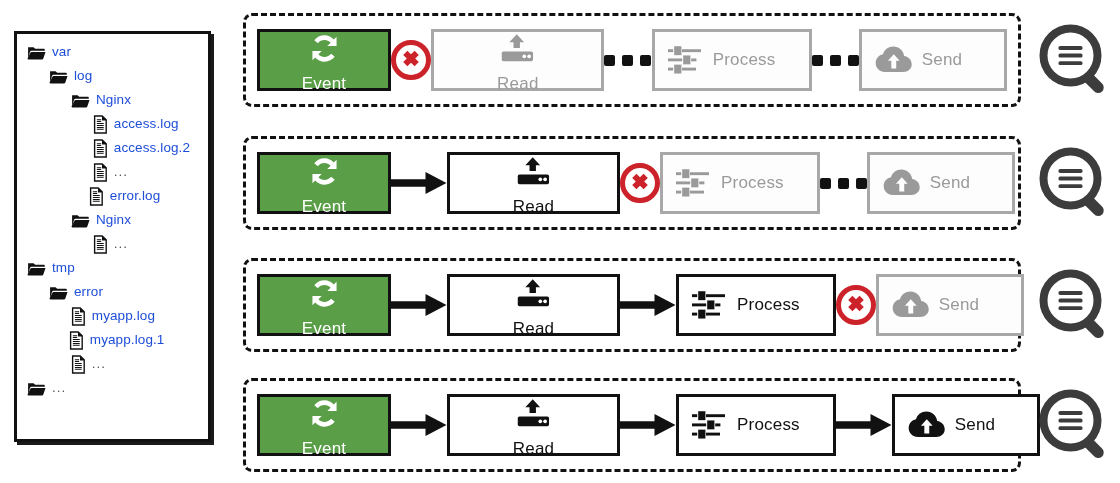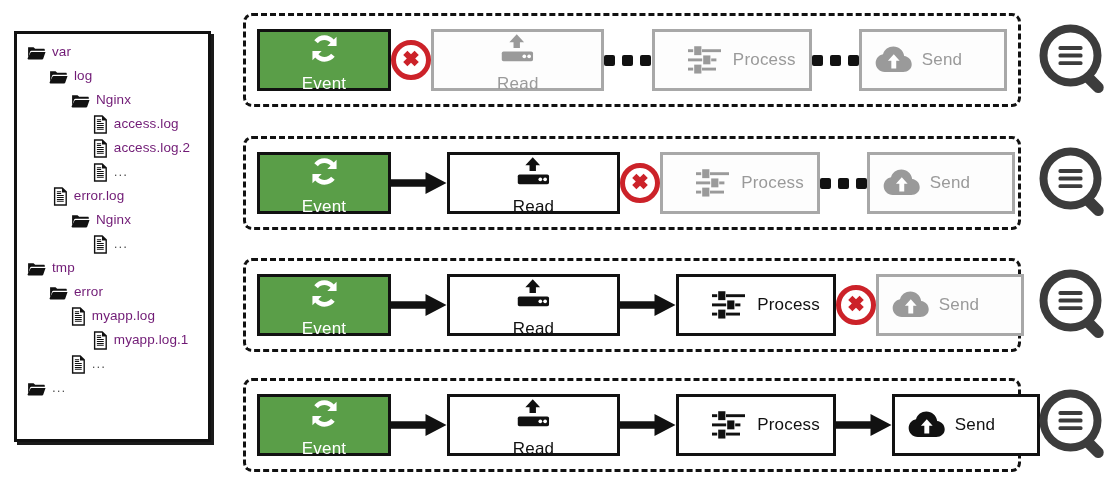--- a/index.html
+++ b/index.html
@@ -15,21 +15,21 @@
     position:absolute;left:14px;top:31px;width:197px;height:411px;
     background:#fff;border:3px solid #111;box-sizing:border-box;
     box-shadow:3px 3px 0 #1a1a1a;
   }
   .tree-list{list-style:none;margin:0;padding:6px 0 0 0;}
   .tree-row{
     display:flex;align-items:center;gap:6px;
     height:24px;line-height:24px;white-space:nowrap;
   }
   .tree-label{
-    font-size:13.5px;color:#701a75;letter-spacing:.1px;
+    font-size:13.5px;color:#1d4ed8;letter-spacing:.1px;
     font-family:"Liberation Sans","DejaVu Sans",sans-serif;
   }
   .tree-label.dots{font-size:13.5px;color:#555;letter-spacing:1px;}
   .ico{flex:0 0 auto;display:block;}
 
   
   .pipe-row{position:absolute;left:243px;width:778px;height:94px;}
   .dashcase{
     position:absolute;inset:0;
     border:3px dashed #111;border-radius:9px;box-sizing:border-box;
@@ -58,21 +58,21 @@
   
   .stage.event{background:#5a9e48;border-color:#111;width:134px;flex-direction:column;}
   .stage.event .stage-label{color:#ffffff;}
 
   
   .stage.off{background:#fdfdfd;border-color:#a8a8a8;}
   .stage.off .sh{background:#b4b4b4;}
   .stage.off .stage-label{color:#9a9a9a;}
 
   .w-read{width:173px;flex-direction:column;}
-  .w-proc{width:160px;justify-content:flex-end;}
+  .w-proc{width:160px;}
   .w-send{width:148px;}
 
   
   .conn{flex:0 0 auto;display:flex;align-items:center;justify-content:center;}
 
   .dots3{display:flex;align-items:center;gap:7px;}
   .dots3 i{display:block;width:11px;height:11px;background:#111;border-radius:2px;}
 
   
   .mag{position:absolute;left:1038px;width:74px;height:74px;}
@@ -120,21 +120,21 @@
         <span class="tree-label">access.log.2</span>
       </li>
       <li class="tree-row" style="padding-left: 76px;">
         <svg class="ico" width="14.82" height="19" viewBox="0 0 16 20">
           <path fill="#111111" d="M1 0h9.2L15 4.7V20H1z"></path>
           <path fill="#ffffff" d="M2.5 1.6h7.2v4.0h3.8V18.4H2.5z"></path>
           <path fill="#111111" d="M4.2 4.2h4.6v1.1H4.2zM4.2 6.3h4.6v1.1H4.2zM4.2 8.4h7.4v1.1H4.2zM4.2 10.5h7.4v1.1H4.2zM4.2 12.6h7.4v1.1H4.2zM4.2 14.7h7.4v1.1H4.2z"></path>
         </svg>
         <span class="tree-label dots">...</span>
       </li>
-      <li class="tree-row" style="padding-left: 36px;">
+      <li class="tree-row" style="padding-left: 72px;">
         <svg class="ico" width="14.82" height="19" viewBox="0 0 16 20">
           <path fill="#111111" d="M1 0h9.2L15 4.7V20H1z"></path>
           <path fill="#ffffff" d="M2.5 1.6h7.2v4.0h3.8V18.4H2.5z"></path>
           <path fill="#111111" d="M4.2 4.2h4.6v1.1H4.2zM4.2 6.3h4.6v1.1H4.2zM4.2 8.4h7.4v1.1H4.2zM4.2 10.5h7.4v1.1H4.2zM4.2 12.6h7.4v1.1H4.2zM4.2 14.7h7.4v1.1H4.2z"></path>
         </svg>
         <span class="tree-label">error.log</span>
       </li>
       <li class="tree-row" style="padding-left: 54px;">
         <svg class="ico" width="19" height="15.579999999999998" viewBox="0 0 24 20">
           <path fill="#111111" d="M1.2 4.2h7.0l2.1 2.0h11.0c.8 0 1.4.6 1.4 1.4v1.1H5.4c-.8 0-1.5.5-1.7 1.2L1.2 18.6V4.2z"></path>
@@ -165,21 +165,21 @@
         <span class="tree-label">error</span>
       </li>
       <li class="tree-row" style="padding-left: 54px;">
         <svg class="ico" width="14.82" height="19" viewBox="0 0 16 20">
           <path fill="#111111" d="M1 0h9.2L15 4.7V20H1z"></path>
           <path fill="#ffffff" d="M2.5 1.6h7.2v4.0h3.8V18.4H2.5z"></path>
           <path fill="#111111" d="M4.2 4.2h4.6v1.1H4.2zM4.2 6.3h4.6v1.1H4.2zM4.2 8.4h7.4v1.1H4.2zM4.2 10.5h7.4v1.1H4.2zM4.2 12.6h7.4v1.1H4.2zM4.2 14.7h7.4v1.1H4.2z"></path>
         </svg>
         <span class="tree-label">myapp.log</span>
       </li>
-      <li class="tree-row" style="padding-left: 76px;">
+      <li class="tree-row" style="padding-left: 52px;">
         <svg class="ico" width="14.82" height="19" viewBox="0 0 16 20">
           <path fill="#111111" d="M1 0h9.2L15 4.7V20H1z"></path>
           <path fill="#ffffff" d="M2.5 1.6h7.2v4.0h3.8V18.4H2.5z"></path>
           <path fill="#111111" d="M4.2 4.2h4.6v1.1H4.2zM4.2 6.3h4.6v1.1H4.2zM4.2 8.4h7.4v1.1H4.2zM4.2 10.5h7.4v1.1H4.2zM4.2 12.6h7.4v1.1H4.2zM4.2 14.7h7.4v1.1H4.2z"></path>
         </svg>
         <span class="tree-label">myapp.log.1</span>
       </li>
       <li class="tree-row" style="padding-left: 54px;">
         <svg class="ico" width="14.82" height="19" viewBox="0 0 16 20">
           <path fill="#111111" d="M1 0h9.2L15 4.7V20H1z"></path>

